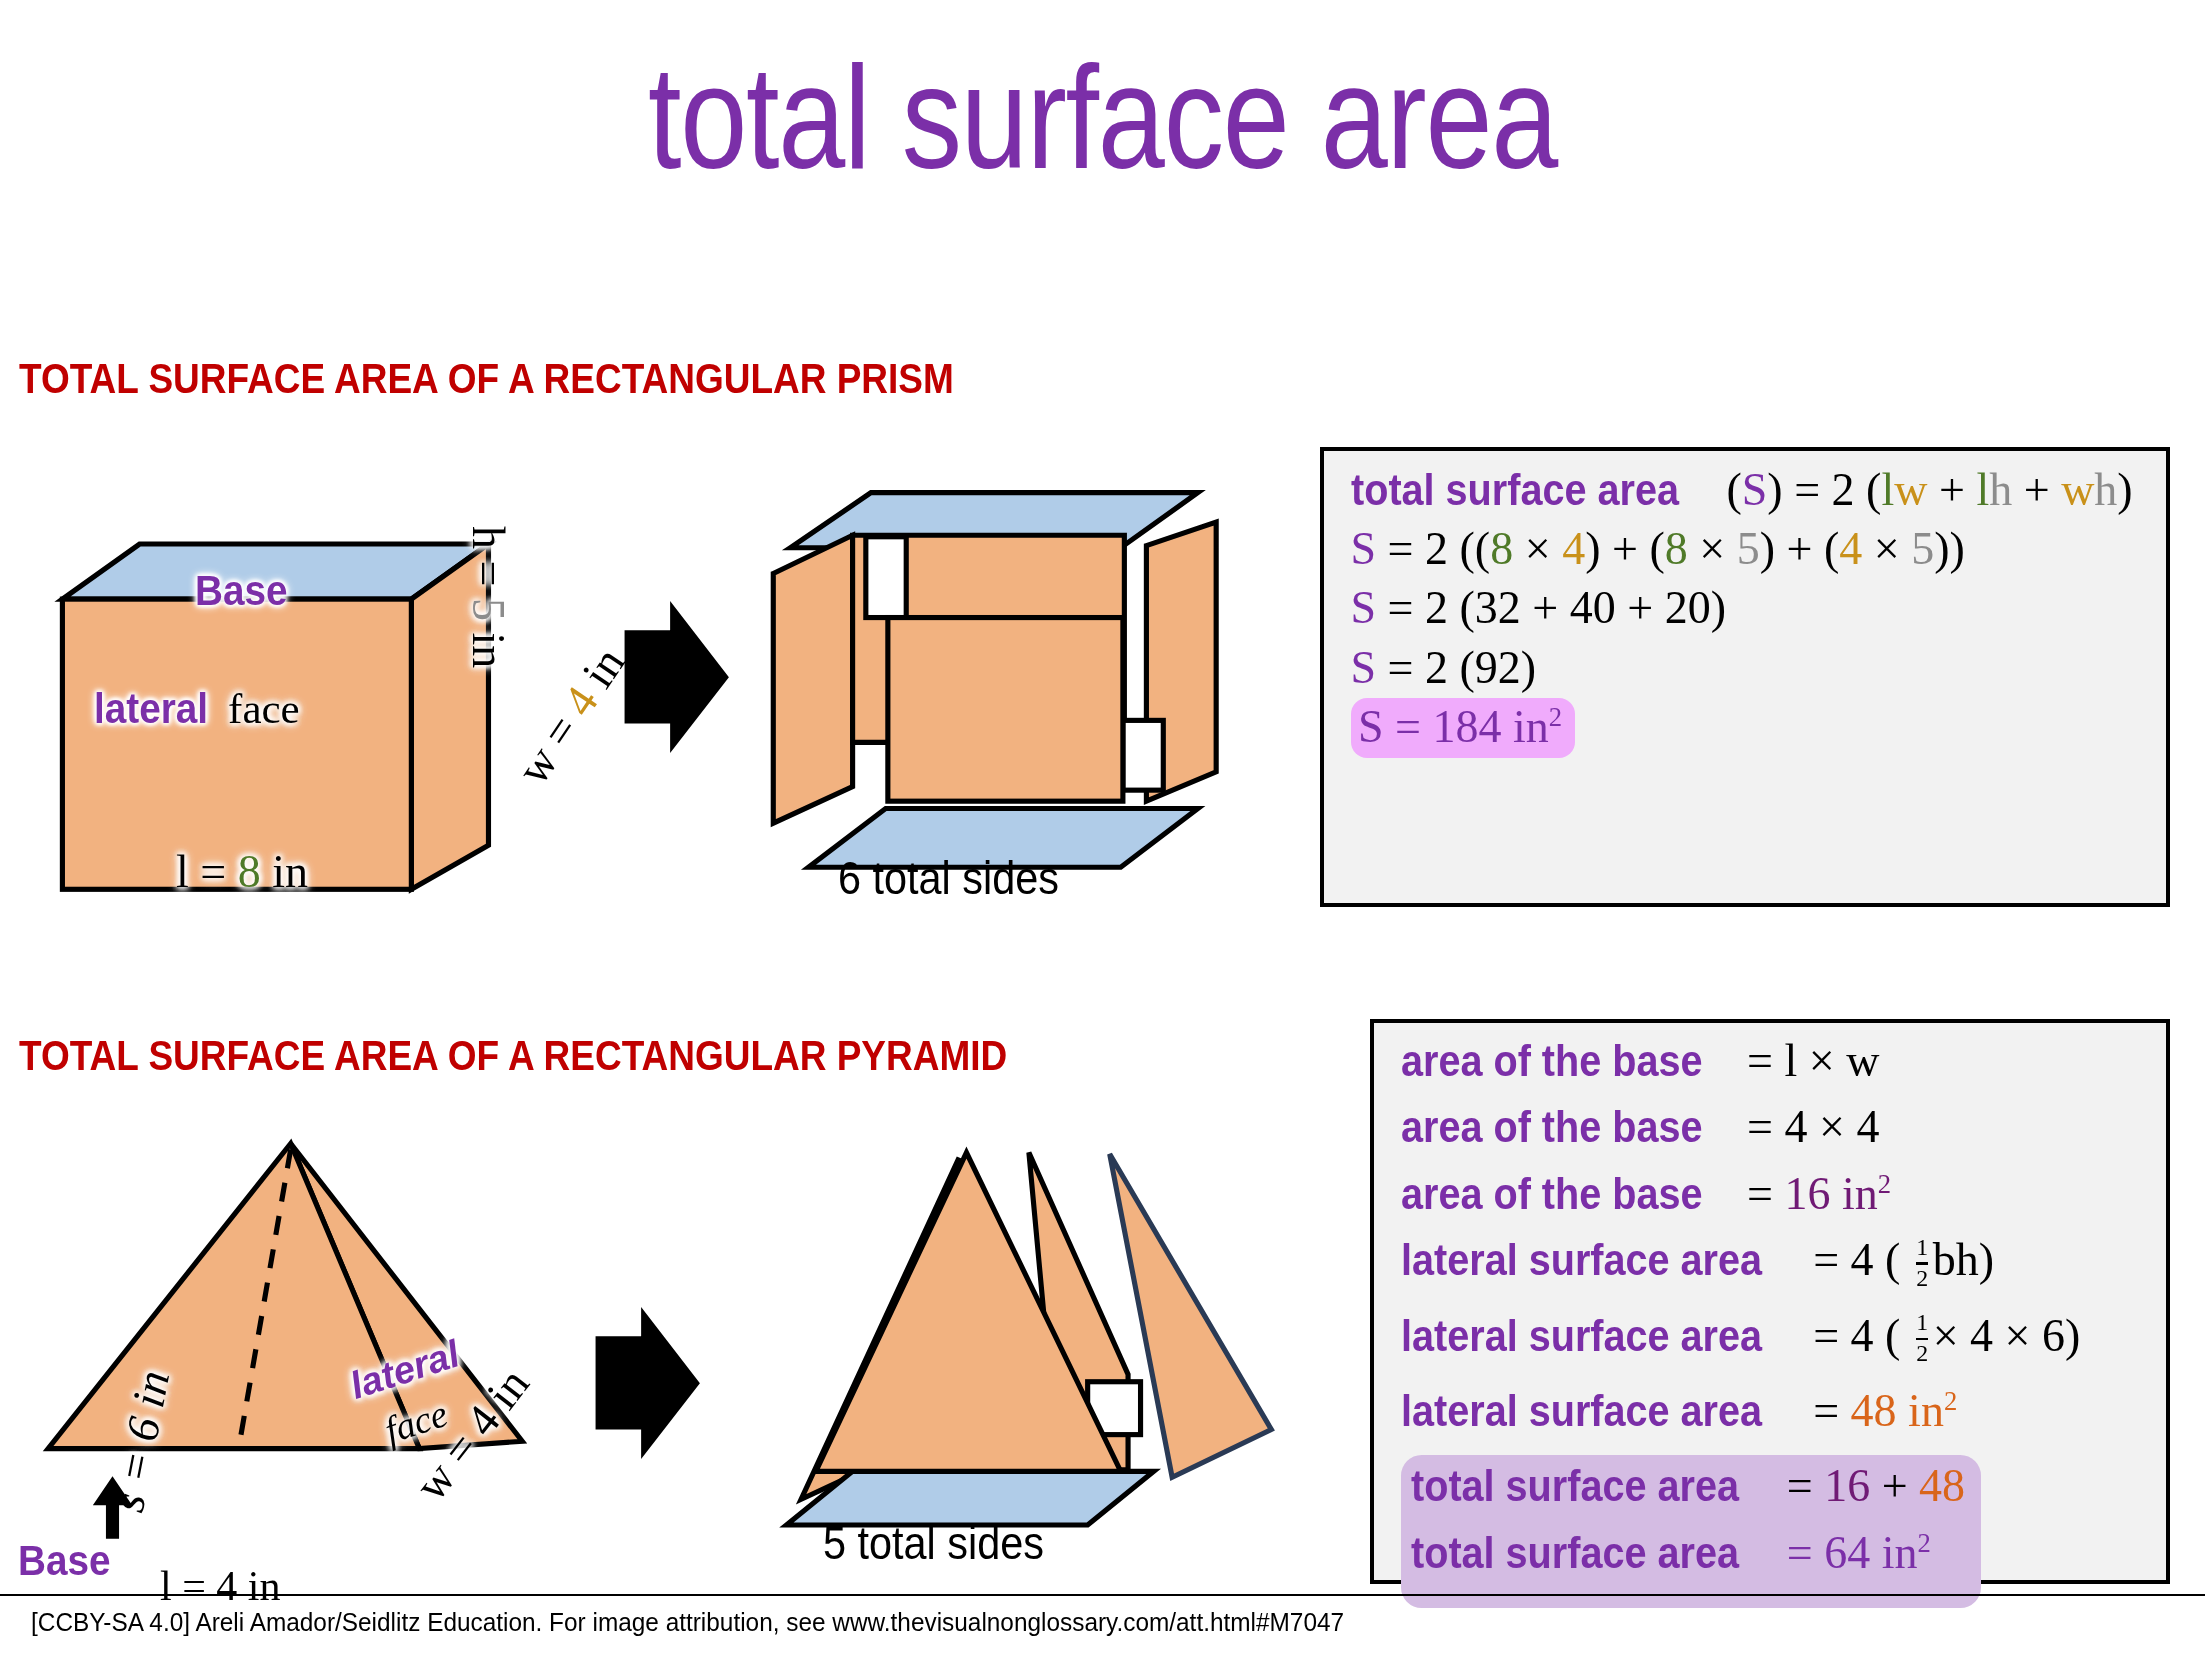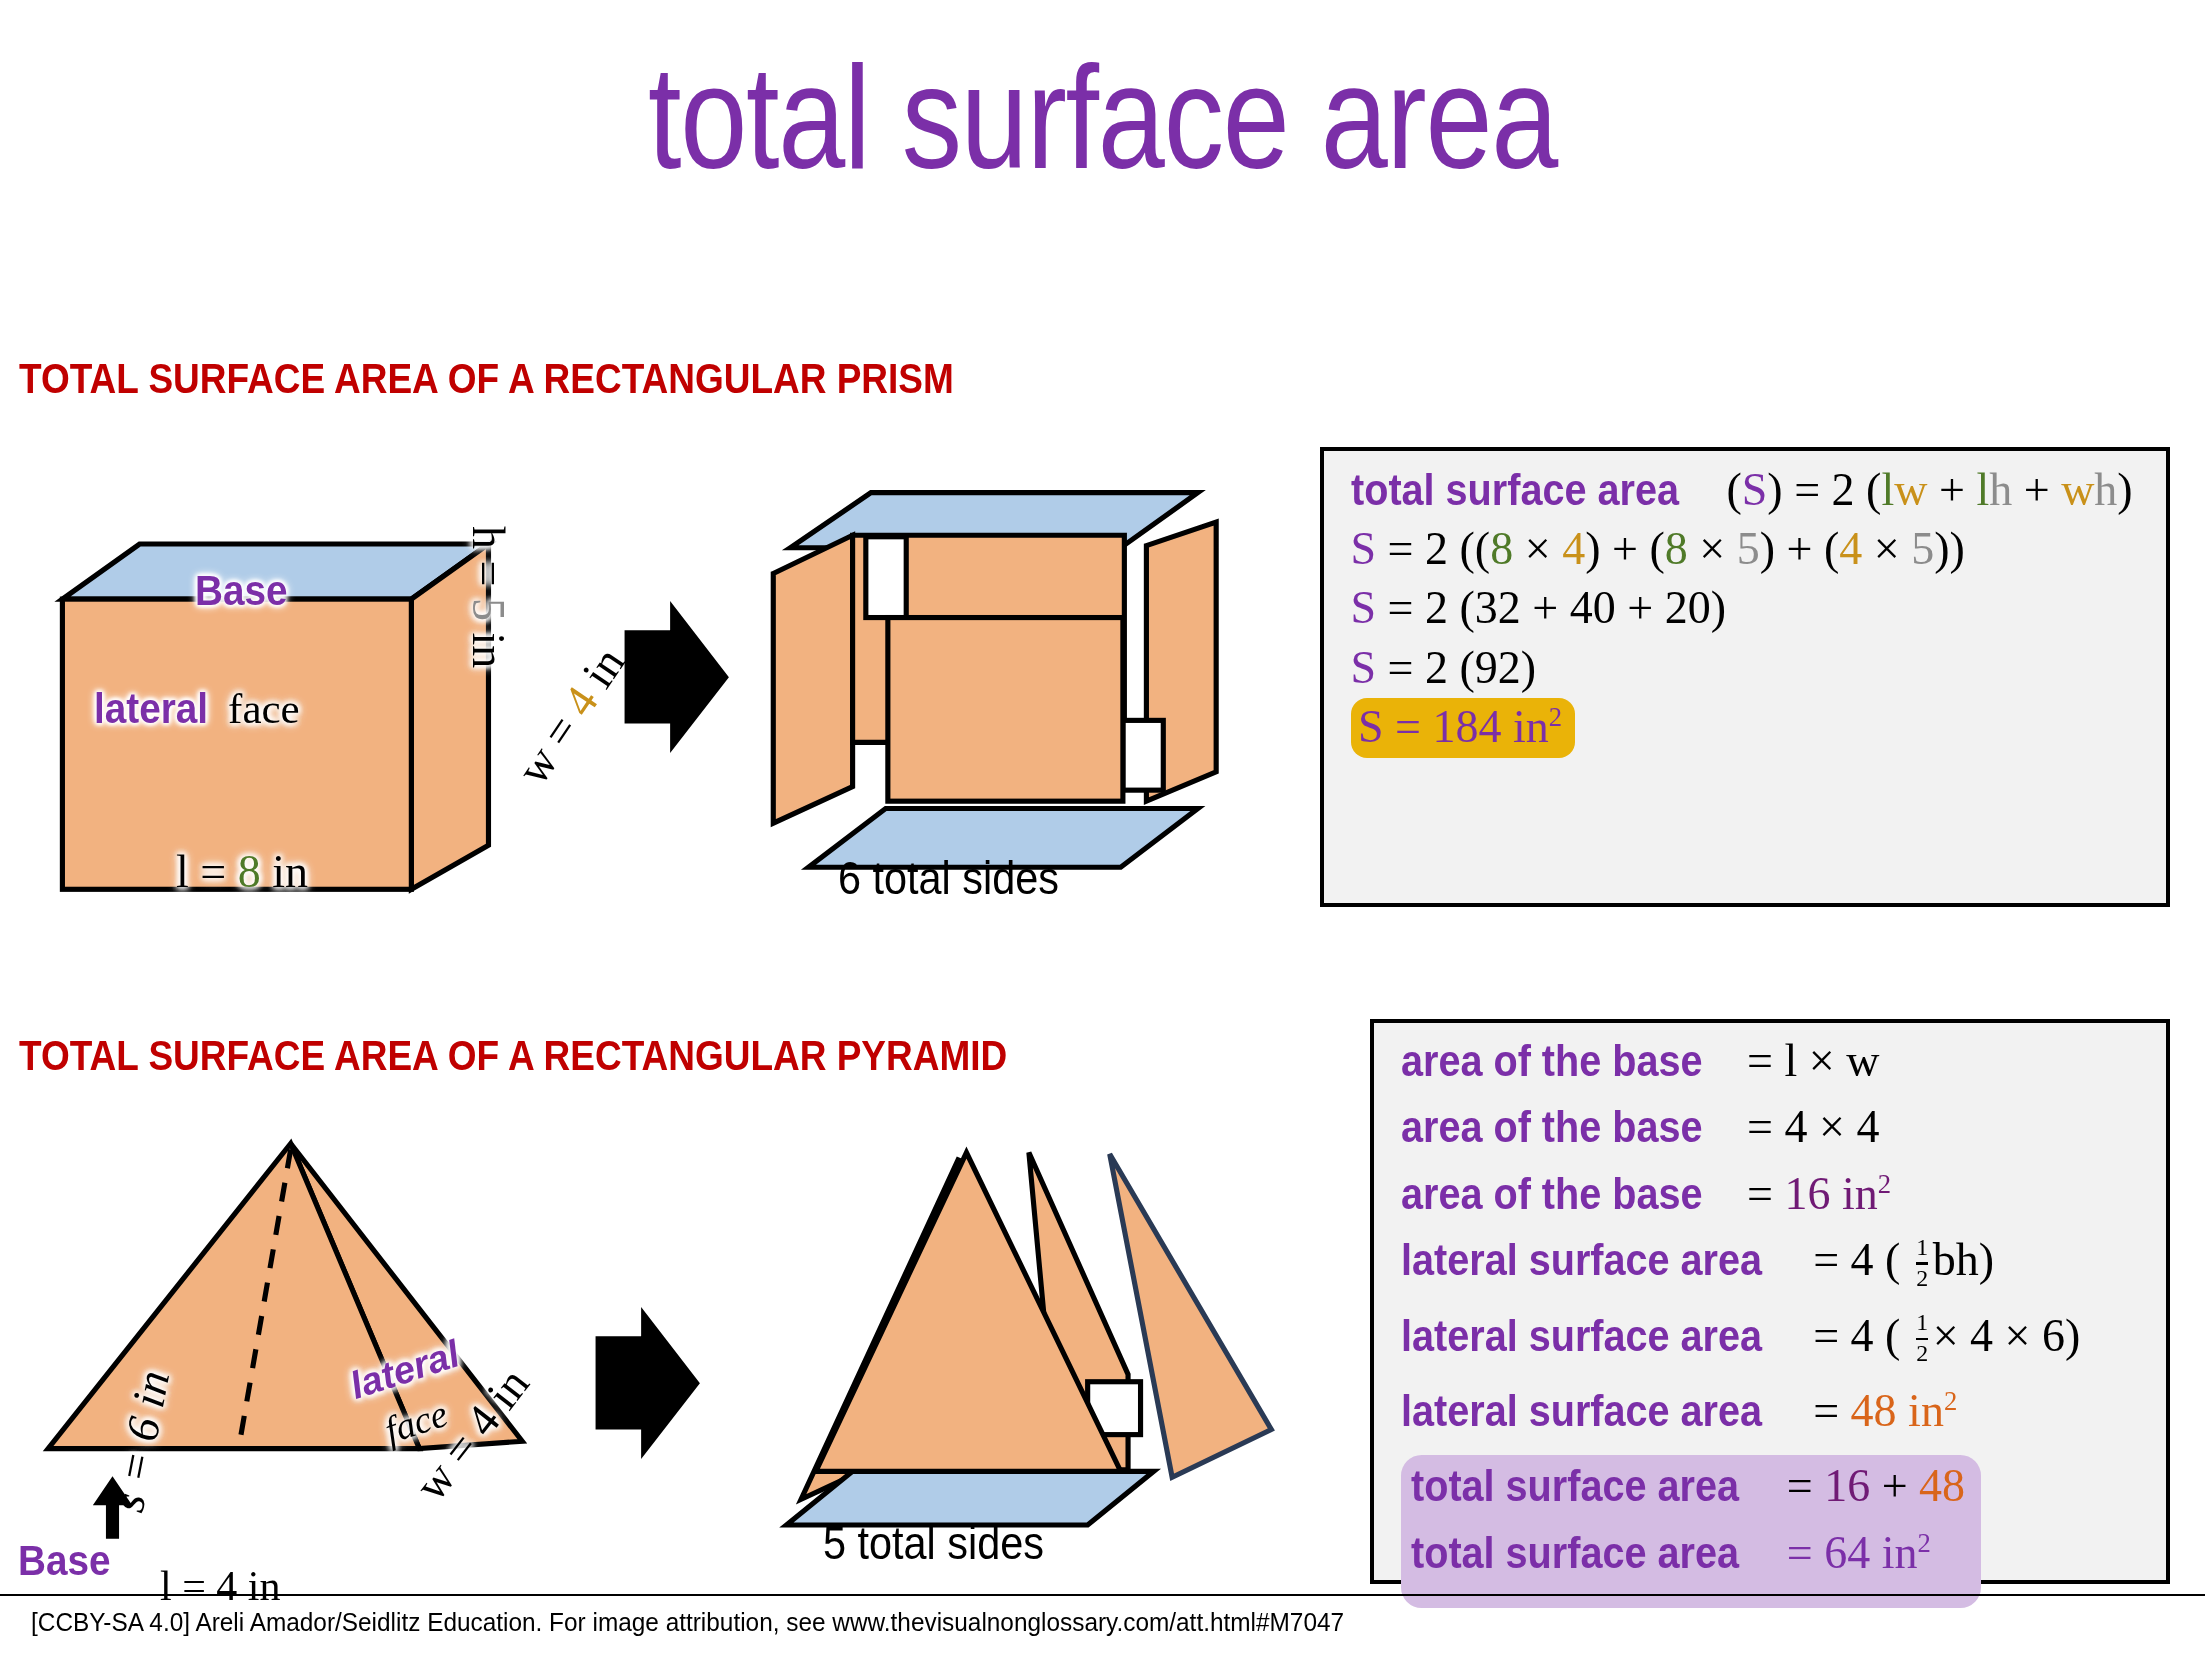--- a/index.html
+++ b/index.html
@@ -78,21 +78,21 @@
     transform-origin: left center;
   }
   .v-purple { color: #7B2FA8; }
   .v-green  { color: #4F7A28; }
   .v-gold   { color: #C9911A; }
   .v-gray   { color: #8C8C8C; }
   .v-blue   { color: #701a75; }
   .v-orange { color: #D9651A; }
 
   .hl {            
-    background: #eab308;
+    background: #f0abfc;
     border-radius: 16px;
     padding: 2.9px 13.2px 5.9px 7.4px;
   }
   .hl-block {
     background: #D4BCE3;
     border-radius: 20.6px;
     padding: 8.8px 16px 11.8px 10.3px;
     display: inline-block;
   }
   .hl-block .fline { margin-bottom: 11.8px; }

